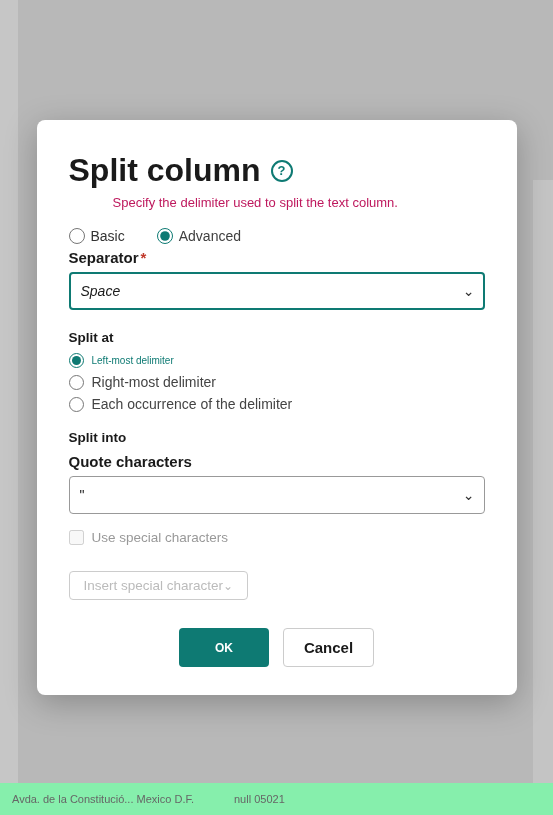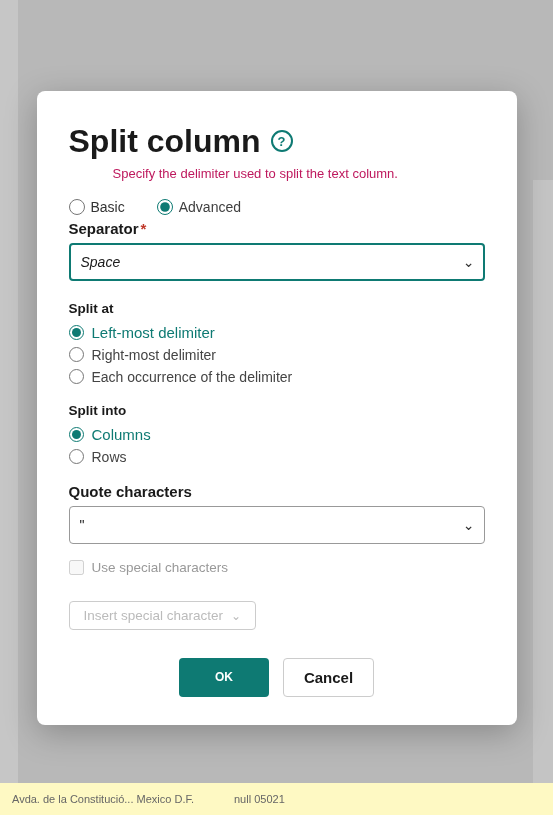--- a/index.html
+++ b/index.html
@@ -14,21 +14,21 @@
       overflow: hidden;
       position: relative;
     }
 
     .bg-strip-bottom {
       position: absolute;
       bottom: 0;
       left: 0;
       right: 0;
       height: 32px;
-      background: #fef9c3;
+      background: #86efac;
       display: flex;
       align-items: center;
       padding: 0 12px;
       font-size: 12px;
       color: #555;
       gap: 40px;
     }
 
     .modal-overlay {
       position: absolute;
@@ -170,21 +170,21 @@
 
     .radio-option input[type="radio"] {
       accent-color: #0e7a73;
       width: 15px;
       height: 15px;
       cursor: pointer;
     }
 
     .radio-option-label {
       color: #0e7a73;
-      font-size: 15px;
+      font-size: 10px;
     }
 
     .radio-option-label-gray {
       color: #444;
       font-size: 14px;
     }
 
     .quote-char-select-wrapper {
       position: relative;
       margin-bottom: 16px;
@@ -219,21 +219,20 @@
     }
 
     .checkbox-label {
       font-size: 13.5px;
       color: #999;
     }
 
     .insert-btn {
       display: flex;
       align-items: flex-end;
-      gap: 8px;
       border: 1.5px solid #ccc;
       border-radius: 4px;
       padding: 6px 14px;
       background: #fff;
       font-size: 13.5px;
       color: #bbb;
       cursor: not-allowed;
       margin-bottom: 28px;
       width: fit-content;
     }
@@ -350,30 +349,20 @@
         <input type="radio" name="splitAt" style="">
         <span class="radio-option-label-gray">Right-most delimiter</span>
       </label>
       <label class="radio-option">
         <input type="radio" name="splitAt" style="">
         <span class="radio-option-label-gray">Each occurrence of the delimiter</span>
       </label>
     </div>
 
     <div class="section-label">Split into</div>
-    <div class="radio-group">
-      <label class="radio-option">
-        <input type="radio" name="splitInto" checked="" style="">
-        <span class="radio-option-label">Columns</span>
-      </label>
-      <label class="radio-option">
-        <input type="radio" name="splitInto" style="">
-        <span class="radio-option-label-gray">Rows</span>
-      </label>
-    </div>
 
     <div class="field-label">Quote characters</div>
     <div class="quote-char-select-wrapper">
       <select class="quote-select-box">
         <option>"</option>
         <option>'</option>
         <option>None</option>
       </select>
       <span class="select-arrow">⌄</span>
     </div>

